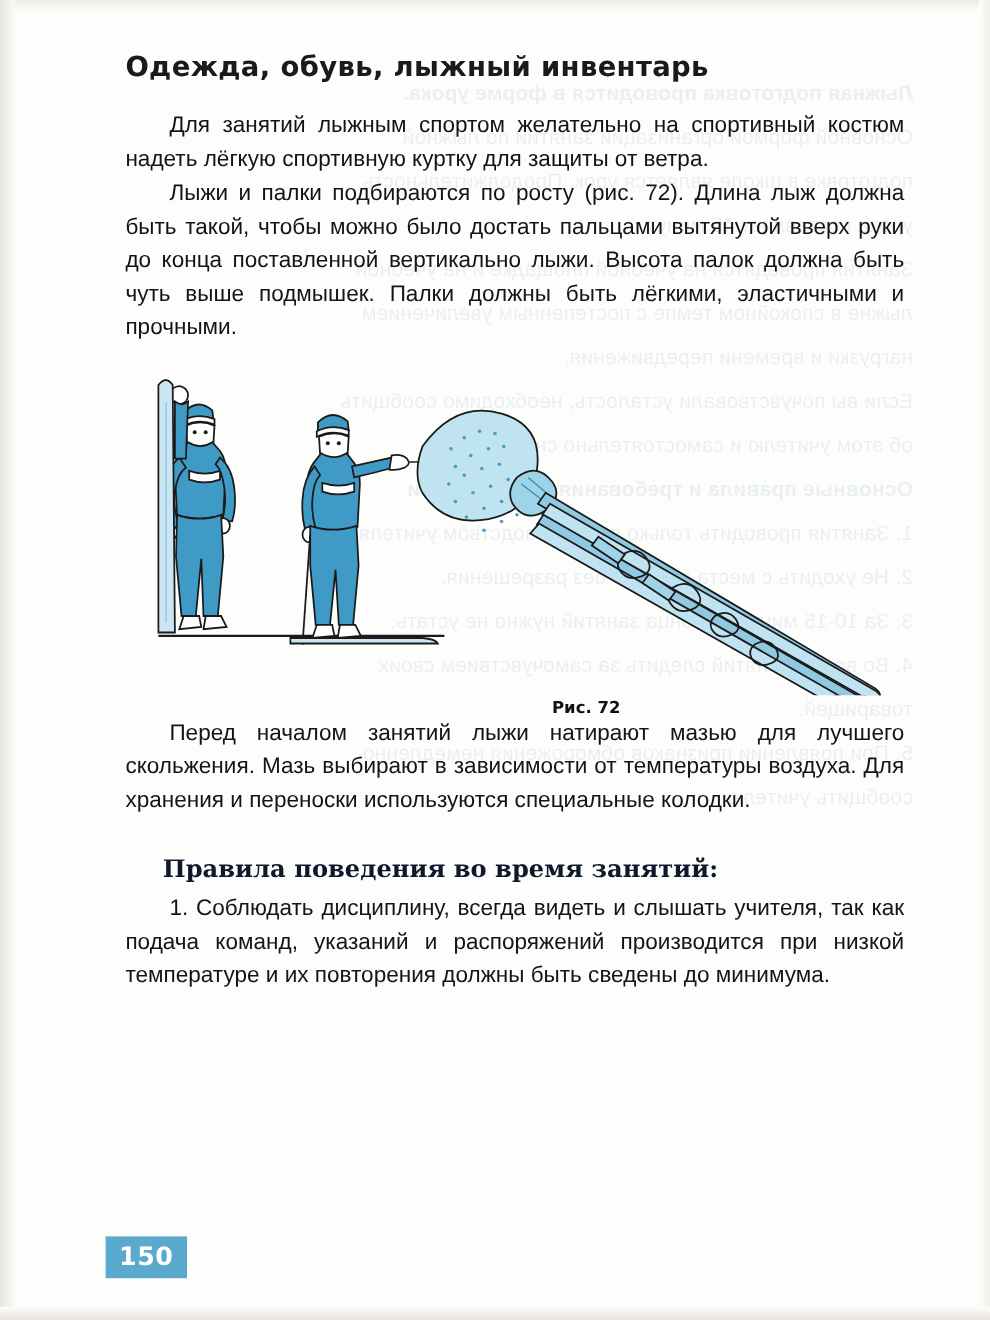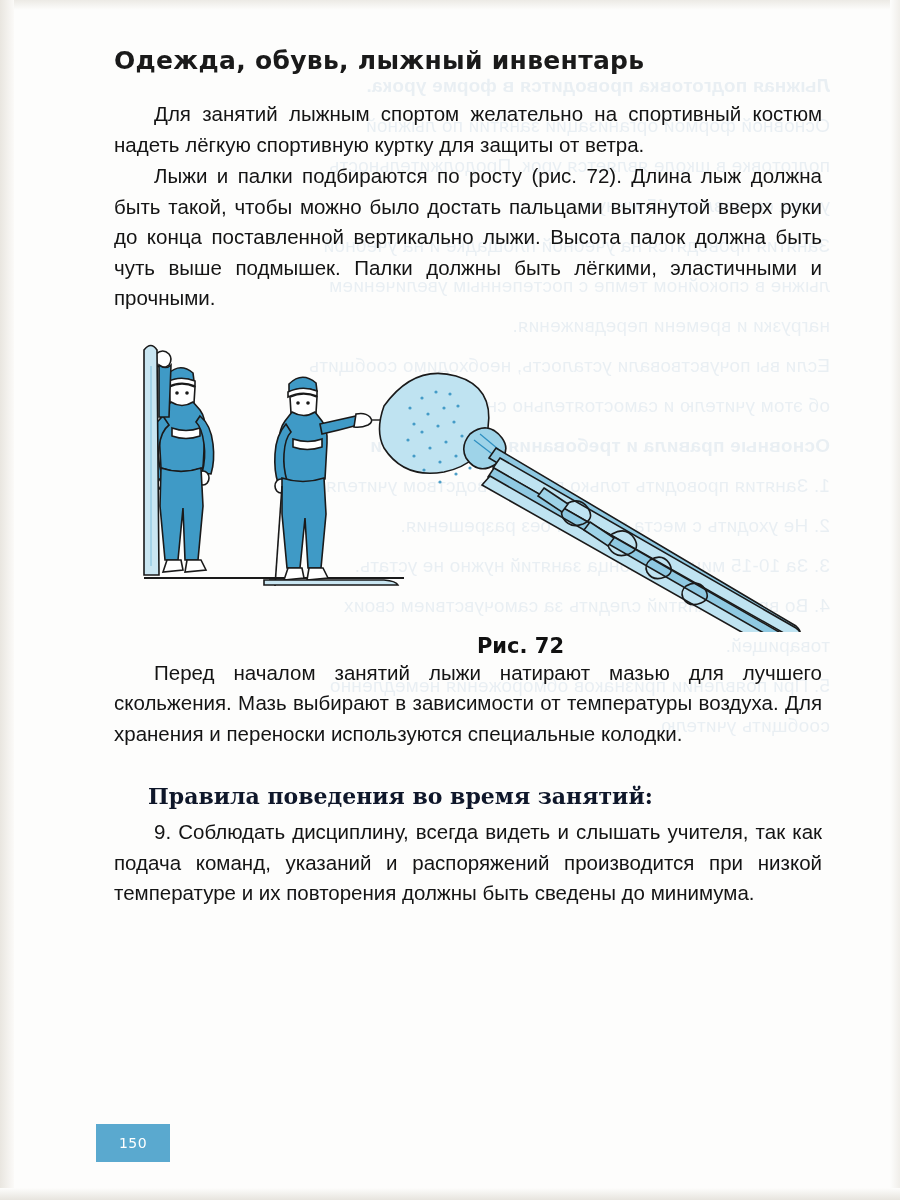--- a/index.html
+++ b/index.html
@@ -92,21 +92,21 @@
   .figure {
     margin: 22px 0 0 0;
     position: relative;
     height: 296px;
   }
   .figure svg { display: block; }
 
   .fig-caption {
     font-family: "DejaVu Sans", sans-serif;
     font-weight: bold;
-    font-size: 21px;
+    font-size: 15px;
     color: #111;
     text-align: right;
     padding-right: 262px;
     margin-top: 2px;
   }
 
   .after-fig { margin-top: 26px; }
 
   h2.rules-title {
     font-family: "DejaVu Serif", serif;
@@ -119,22 +119,22 @@
 
   .page-number {
     position: absolute;
     left: 96px;
     bottom: 38px;
     width: 74px;
     height: 38px;
     background: #5aa9cf;
     color: #ffffff;
     font-family: "DejaVu Sans", sans-serif;
-    font-weight: normal;
-    font-size: 14px;
+    font-weight: bold;
+    font-size: 23px;
     display: flex;
     align-items: center;
     justify-content: center;
     letter-spacing: 0.5px;
   }
 </style>
 </head>
 <body>
 
 <div class="page">
@@ -292,18 +292,18 @@
         </g>
       </svg>
     </div>
 
     <div class="fig-caption">Рис. 72</div>
 
     <p class="body-par after-fig">Перед началом занятий лыжи натирают мазью для лучшего скольжения. Мазь выбирают в зависимости от температуры воздуха. Для хранения и переноски используются специальные колодки.</p>
 
     <h2 class="rules-title">Правила поведения во время занятий:</h2>
 
-    <p class="body-par">9. Соблюдать дисциплину, всегда видеть и слышать учителя, так как подача команд, указаний и распоряжений производится при низкой температуре и их повторения должны быть сведены до минимума.</p>
+    <p class="body-par">1. Соблюдать дисциплину, всегда видеть и слышать учителя, так как подача команд, указаний и распоряжений производится при низкой температуре и их повторения должны быть сведены до минимума.</p>
 
   </div>
 
   <div class="page-number">150</div>
 </div>
 
 </body></html>

